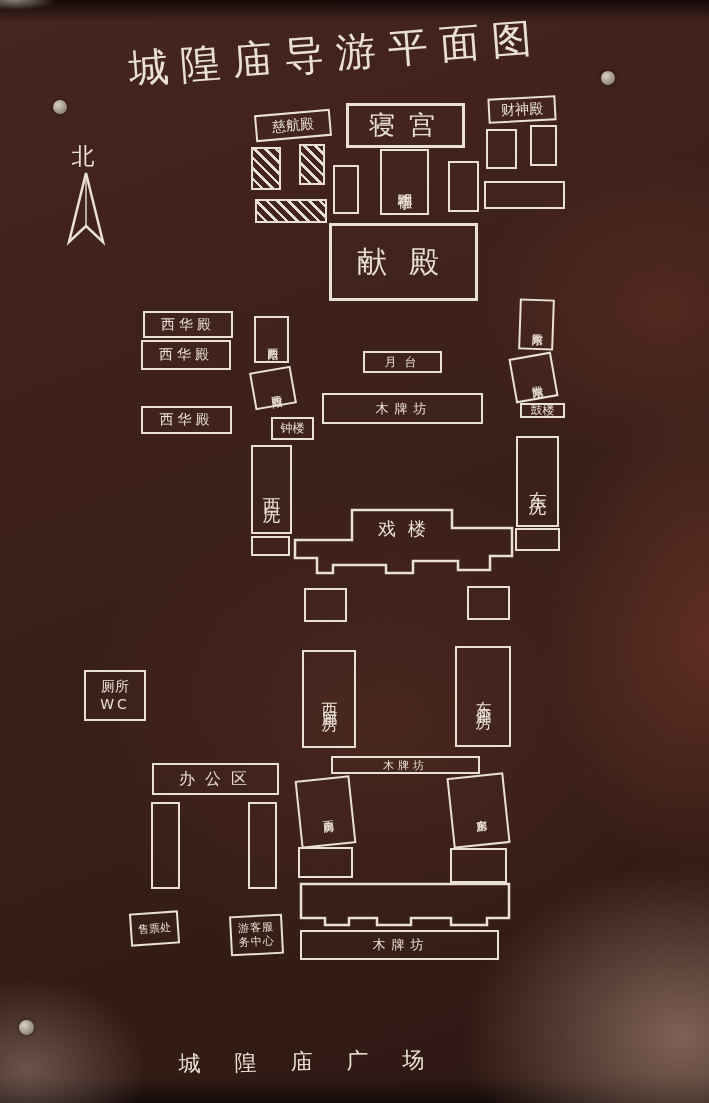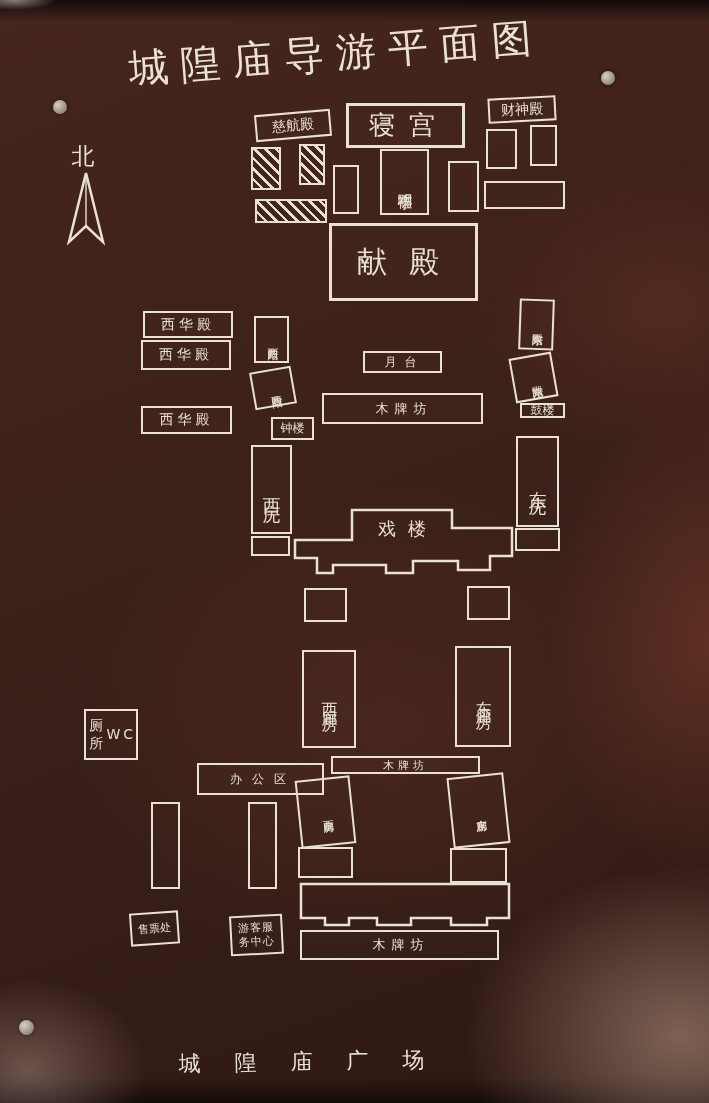--- a/index.html
+++ b/index.html
@@ -151,30 +151,30 @@
   <div class="b" style="left:304px;top:588px;width:43px;height:34px;"></div>
   <div class="b" style="left:467px;top:586px;width:43px;height:34px;"></div>
 
   <div class="b" style="left:302px;top:650px;width:54px;height:98px;font-size:16px;">
     <span class="v" style="letter-spacing:6px;">西廊房</span>
   </div>
   <div class="b" style="left:455px;top:646px;width:56px;height:101px;font-size:16px;">
     <span class="v" style="letter-spacing:6px;">东廊房</span>
   </div>
 
-  <div class="b" style="left:84px;top:670px;width:54px;height:51px;font-size:14px;flex-direction:row;line-height:1.25;margin-top:39px;">
+  <div class="b" style="left:84px;top:670px;width:62px;height:51px;font-size:14px;flex-direction:column;line-height:1.25;">
     <span>厕所</span>
     <span style="letter-spacing:3px;">WC</span>
   </div>
 
   <div class="b" style="left:331px;top:756px;width:149px;height:18px;font-size:11px;letter-spacing:4px;">
     <span>木牌坊</span>
   </div>
 
-  <div class="b" style="left:152px;top:763px;width:127px;height:32px;font-size:12px;letter-spacing:10px;text-indent:5px;margin-left:45px;">
+  <div class="b" style="left:152px;top:763px;width:127px;height:32px;font-size:16px;letter-spacing:10px;text-indent:5px;">
     <span>办公区</span>
   </div>
   <div class="b" style="left:151px;top:802px;width:29px;height:87px;"></div>
   <div class="b" style="left:248px;top:802px;width:29px;height:87px;"></div>
 
   <div class="b" style="left:298px;top:778px;width:55px;height:68px;font-size:11px;transform:rotate(-6deg);">
     <span class="v">西廊房</span>
   </div>
   <div class="b" style="left:450px;top:775px;width:57px;height:71px;font-size:11px;transform:rotate(-6deg);">
     <span class="v">东廊房</span>

